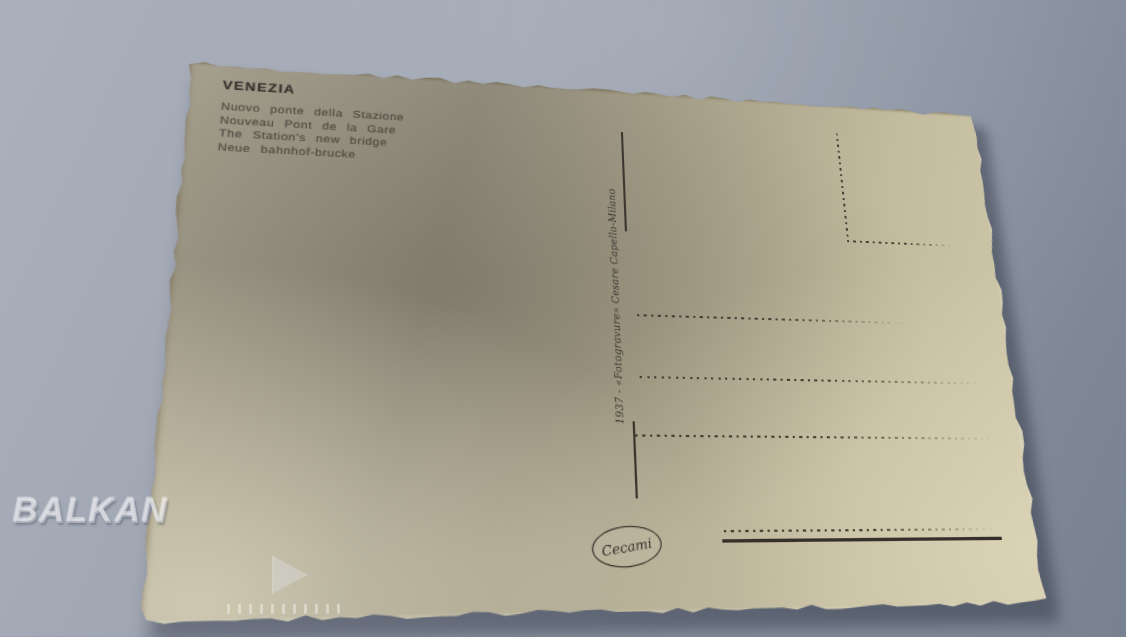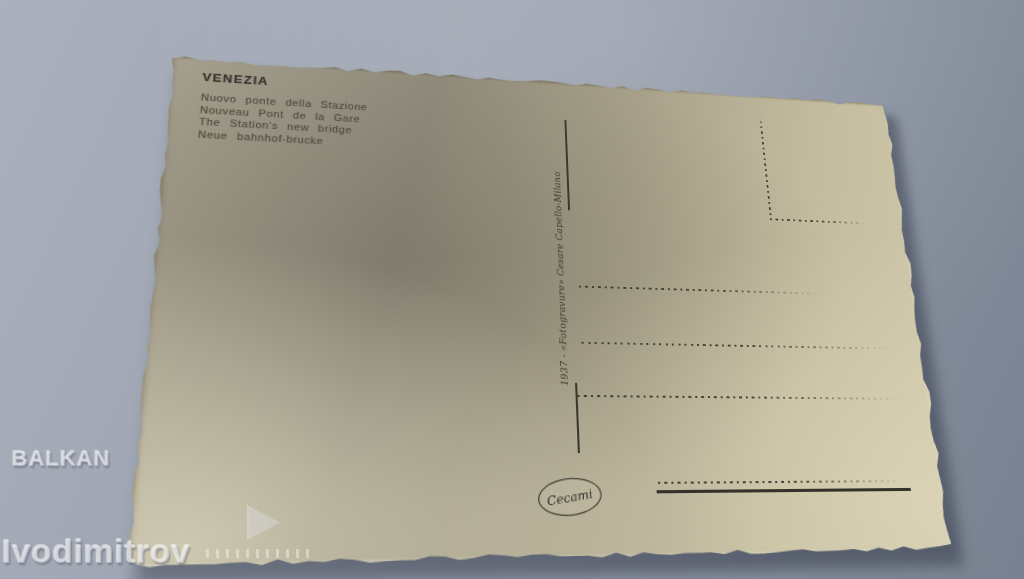--- a/index.html
+++ b/index.html
@@ -52,21 +52,21 @@
   #sig-line{position:absolute;left:464px;top:438px;width:260px;height:2.5px;background:#35312a;}
   #publisher{position:absolute;left:351px;top:426px;width:58px;height:33px;
     border:1.6px solid #2f2b25;border-radius:50%;display:flex;align-items:center;
     justify-content:center;transform:rotate(-6deg);background:rgba(255,255,245,0.06);}
   #publisher span{font-family:"DejaVu Serif",serif;font-style:italic;font-size:11.5px;
     color:#2f2b25;transform:rotate(-3deg);}
   
   #watermark{position:absolute;left:0;top:0;width:1024px;height:579px;z-index:10;pointer-events:none;}
   .wm{position:absolute;font-weight:bold;color:rgba(252,252,255,0.34);
     text-shadow:-1px -1px 1px rgba(255,255,255,0.50), 1px 2px 2px rgba(62,68,84,0.38);}
-  #wm-balkan{left:12px;top:446px;font-size:22px;letter-spacing:1px;}
+  #wm-balkan{left:12px;top:446px;font-size:32px;letter-spacing:1px;font-style:italic;}
   #wm-auction{left:0px;top:464px;font-size:69px;letter-spacing:-2px;line-height:1;}
   #wm-arrow{position:absolute;left:247px;top:505px;width:33px;height:35px;
     background:rgba(252,252,255,0.36);clip-path:polygon(0 0,100% 50%,0 100%);
     filter:drop-shadow(1px 2px 1px rgba(62,68,84,0.35));}
   #wm-ivo{left:2px;top:532px;font-size:34px;letter-spacing:0.5px;}
   #wm-dots{position:absolute;left:206px;top:549px;width:108px;height:9px;opacity:0.5;
     background:repeating-linear-gradient(90deg,rgba(255,255,255,0.75) 0 3px,transparent 3px 10px);}
 </style>
 </head>
 <body>
@@ -101,17 +101,16 @@
     <div id="sig-line"></div>
 
     <div id="publisher">
       <span>Cecami</span>
     </div>
   </div>
 
   <div id="watermark">
     <div class="wm" id="wm-balkan">BALKAN</div>
     <div id="wm-arrow"></div>
-    <div class="wm" id="wm-ivo">Ivodimitrov</div>
     <div id="wm-dots"></div>
   </div>
 
 </div>
 
 </body></html>

